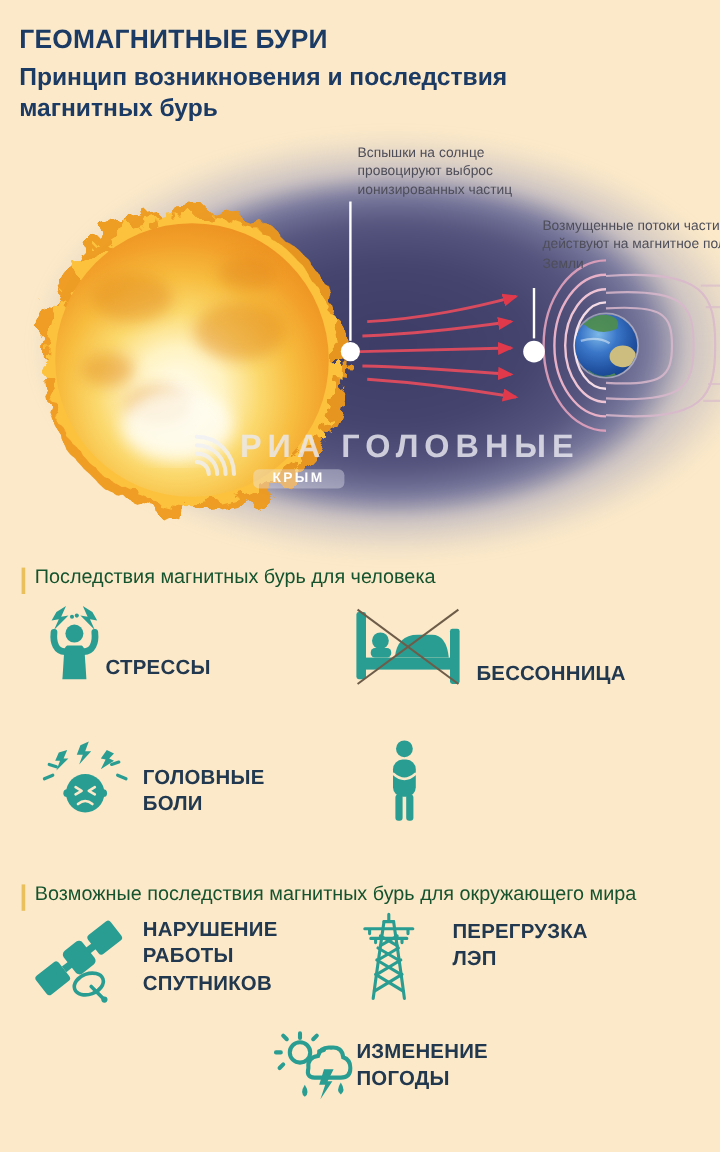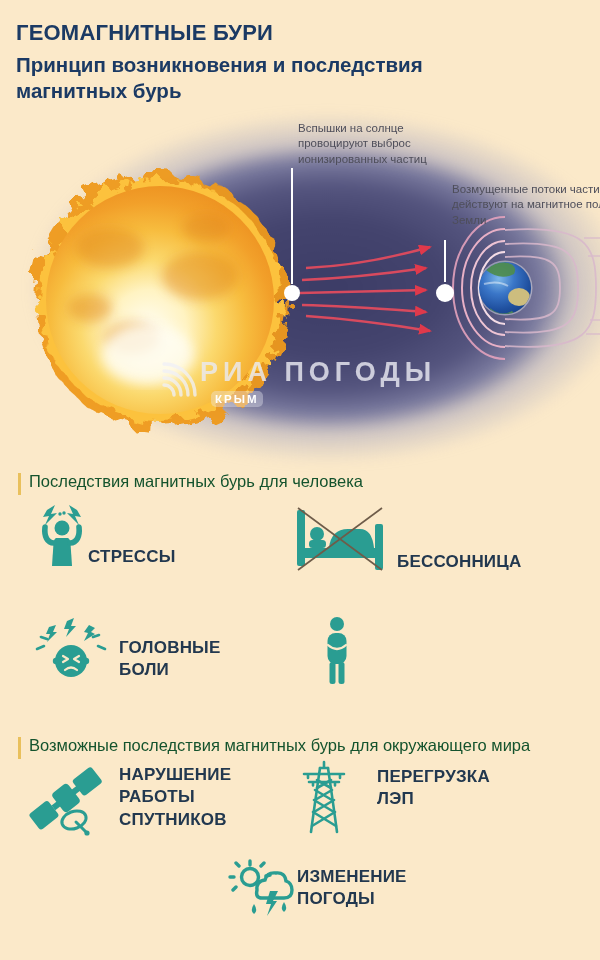--- a/index.html
+++ b/index.html
@@ -13,21 +13,21 @@
   .illus{position:absolute;left:0;top:16px;width:600px;height:470px;}
   .bgell{position:absolute;left:28px;top:96px;width:600px;height:352px;border-radius:50%;
     background:radial-gradient(closest-side,#3c3c66 0%,#44446e 38%,#55557f 58%,#7b7b9f 72%,
       rgba(160,160,190,.5) 82%,rgba(252,233,200,0) 100%);
     filter:blur(6px);}
   .ann{position:absolute;width:172px;font-size:11.5px;line-height:1.34;color:#4e4e5a;}
   .ann1{left:298px;top:105px;}
   .ann2{left:452px;top:166px;}
   .wm{position:absolute;left:200px;top:341px;font-size:27px;font-weight:700;letter-spacing:5px;
       color:rgba(233,233,241,.82);white-space:nowrap;}
-  .wm-badge{position:absolute;left:211px;top:375px;padding:2px 4px;border-radius:5px;
+  .wm-badge{position:absolute;left:211px;top:375px;padding:2px 16px;border-radius:5px;
       background:rgba(233,233,241,.38);color:#ffffff;font-size:11.5px;font-weight:700;letter-spacing:2px;}
   .wm-logo{position:absolute;left:142px;top:335px;}
   
   .sec-h{position:absolute;display:flex;align-items:flex-start;}
   .sec-bar{width:3px;height:22px;background:#e9c05c;margin-right:8px;margin-top:1px;}
   .sec-h span{font-size:16.5px;color:#14532d;}
   .lbl{position:absolute;font-size:17px;font-weight:800;color:#22384f;line-height:1.32;letter-spacing:.2px;}
   .ic{position:absolute;}
 </style>
 </head>
@@ -139,21 +139,21 @@
     <div class="ann ann2">Возмущенные потоки частиц действуют на магнитное поле Земли</div>
 
     <svg class="wm-logo" width="62" height="46" viewBox="0 0 62 46">
       <g fill="none" stroke="rgba(240,240,246,.78)" stroke-width="3.4" stroke-linecap="round">
         <path d="M22 34 A10 10 0 0 1 32 44"></path>
         <path d="M22 27 A17 17 0 0 1 39 44"></path>
         <path d="M22 20 A24 24 0 0 1 46 44"></path>
         <path d="M22 13 A31 31 0 0 1 53 44"></path>
       </g>
     </svg>
-    <div class="wm">РИА ПОГОДЫ</div>
+    <div class="wm">РИА ГОЛОВНЫЕ</div>
     <div class="wm-badge">КРЫМ</div>
   </div>
 
   <div class="sec-h" style="left:18px;top:472px">
     <div class="sec-bar"></div>
     <span>Последствия магнитных бурь для человека</span>
   </div>
 
   <svg class="ic" style="left:36px;top:504px" width="52" height="66" viewBox="0 0 52 66">
     <g fill="#2a9d92">

